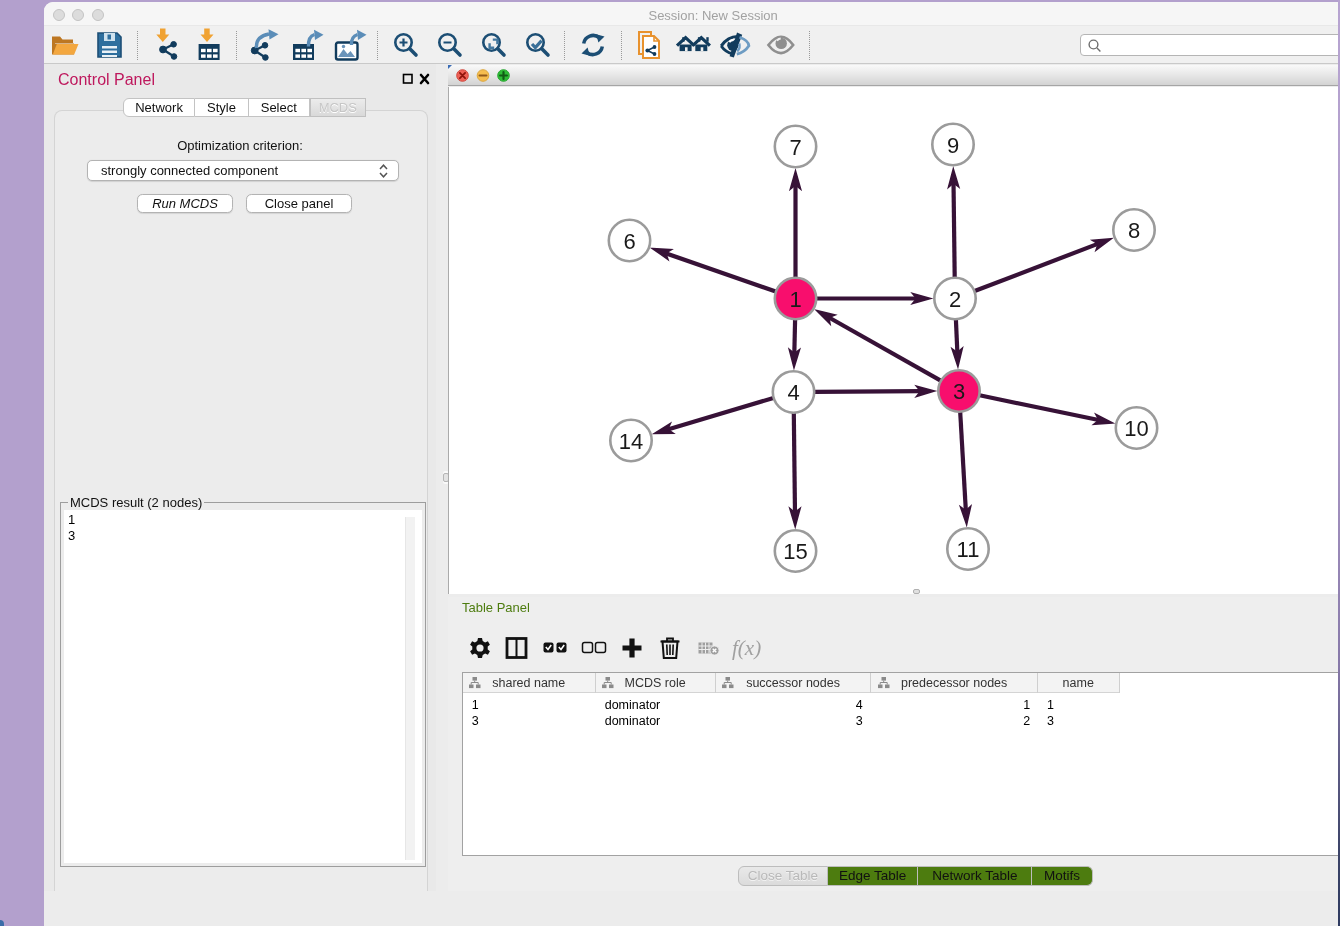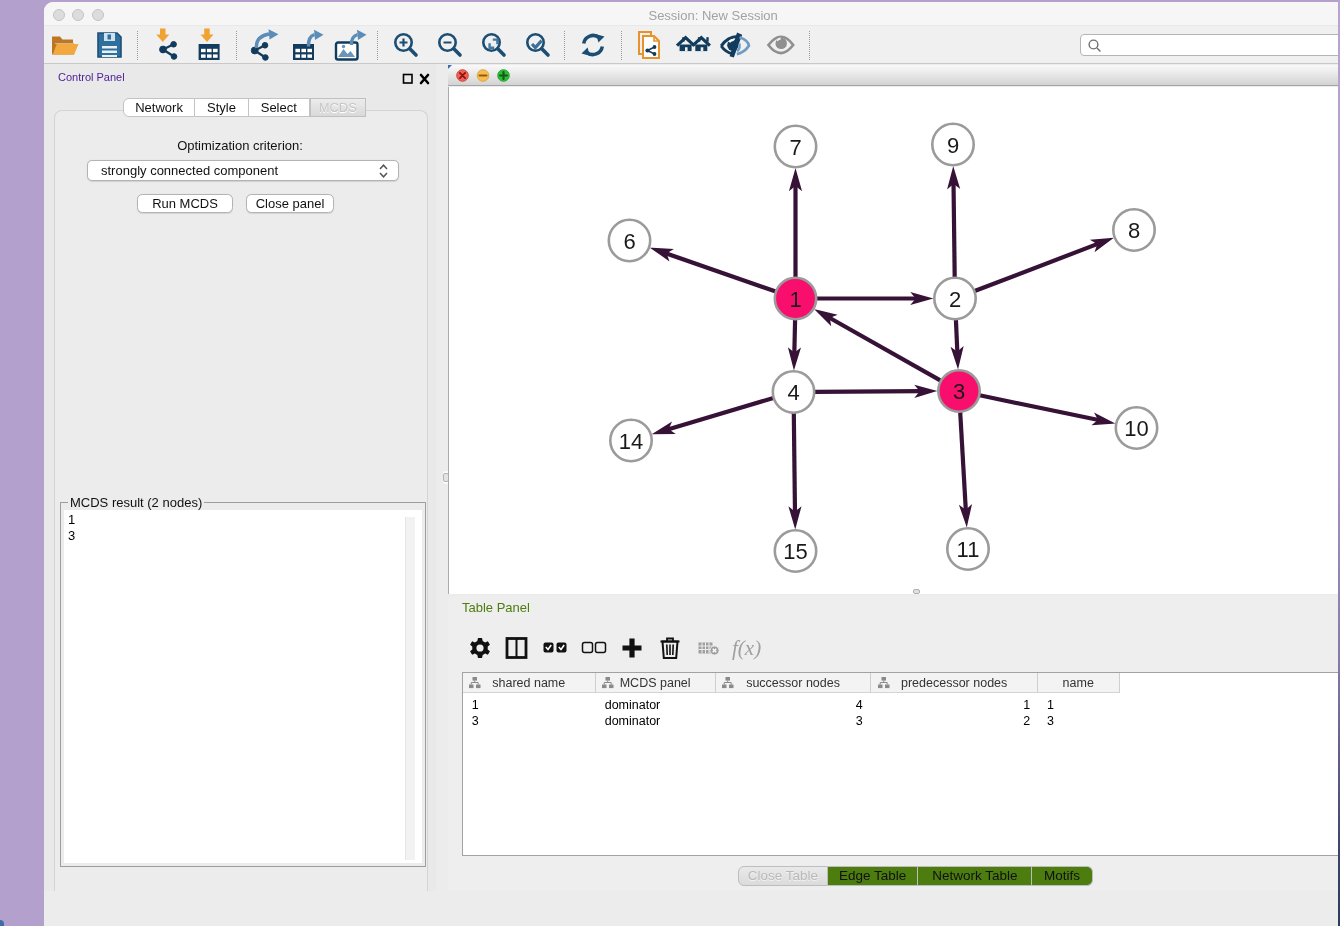--- a/index.html
+++ b/index.html
@@ -19,21 +19,21 @@
 #toolbar { position:absolute; left:0; top:24px; width:100%; height:38px; background:#f0f0f0;
   border-bottom:1px solid #c9c9c9; }
 .tsep { position:absolute; top:5px; height:29px; width:0;
   border-left:1px dotted #9a9a9a; }
 #searchbox { position:absolute; left:1036px; top:8px; width:292px; height:22px; background:#fff;
   border:1px solid #b5b5b5; border-radius:4px; }
 
 #mainarea { position:absolute; left:0; top:62px; width:100%; height:827px; background:#ececec; }
 
 #cpanel { position:absolute; left:0; top:0; width:392px; height:827px; background:#e9e9e9; }
-#cp-title { position:absolute; left:14px; top:7px; font-size:11px; color:#4c1d95; }
+#cp-title { position:absolute; left:14px; top:7px; font-size:16px; color:#be185d; }
 #cp-inner { position:absolute; left:10px; top:46px; width:374px; height:781px;
   background:#ececec; border:1px solid #d4d4d4; border-radius:8px 8px 0 0; border-bottom:none;}
 .cp-tab { position:absolute; top:33.5px; height:19.5px; font-size:13px; color:#111;
   background:#fff; border:1px solid #c3c3c3; text-align:center; line-height:18px; }
 #opt-label { position:absolute; left:0; top:74px; width:392px; text-align:center; font-size:13px; color:#111;}
 #opt-select { position:absolute; left:43px; top:96px; width:312px; height:21px; background:#fff;
   border:1px solid #b3b3b3; border-radius:5px; font-size:13px; color:#111; line-height:19px;
   padding-left:13px; box-shadow:0 0.5px 1px rgba(0,0,0,0.12);}
 .cp-btn { position:absolute; top:130px; height:19px; background:#fff; border:1px solid #b3b3b3;
   border-radius:5.5px; font-size:13px; color:#111; text-align:center; line-height:17px;
@@ -268,22 +268,22 @@
       <div class="cp-tab" style="left:266px; width:55.6px; border-radius:0; color:#c6c6c6;
            background:linear-gradient(180deg,#ececec,#d9d9d9); border-color:#c0c0c0;
            text-shadow:0 1px 0 #fff;">MCDS</div>
       <div id="opt-select">strongly connected component
         <svg width="9" height="14" style="position:absolute;right:10px;top:3px;" viewBox="0 0 9 14">
           <path d="M1 5 L4.5 1.2 L8 5" fill="none" stroke="#555" stroke-width="1.5"></path>
           <path d="M1 9 L4.5 12.8 L8 9" fill="none" stroke="#555" stroke-width="1.5"></path>
         </svg>
       </div>
       <div id="opt-label">Optimization criterion:</div>
-      <div class="cp-btn" style="left:93px; width:96px;">Run MCDS</div>
-      <div class="cp-btn" style="left:202px; width:88px;">Close panel</div>
+      <div class="cp-btn" style="left:93px; width:96px;font-style:italic;">Run MCDS</div>
+      <div class="cp-btn" style="left:202px; width:106px;">Close panel</div>
       <div id="mcds-group">
         <div id="mcds-text">
           <div style="position:absolute;left:4px;top:2px;font-size:13px;color:#000;">1</div>
           <div style="position:absolute;left:4px;top:18px;font-size:13px;color:#000;">3</div>
           <div id="mcds-scroll"></div>
         </div>
         <div id="mcds-label">MCDS result (2 nodes)</div>
       </div>
     </div>
     <div style="position:absolute;left:398.5px;top:409px;width:6px;height:9px;background:#e3e3e3;border:1px solid #b5b5b5;border-radius:2px;box-shadow:0 -2px 0 #fafafa,0 2px 0 #fafafa;"></div>
@@ -416,21 +416,21 @@
           </g>
           <circle cx="6" cy="2.5" r="4.6" fill="#9b9b9b" stroke="#efefef" stroke-width="1"></circle>
           <path d="M4.2,0.7 L7.8,4.3 M7.8,0.7 L4.2,4.3" stroke="#fff" stroke-width="1.4"></path>
         </g>
 
         <text x="284" y="21" font-family="'Liberation Serif', serif" font-style="italic" font-size="21" fill="#a0a0a0">f(x)</text>
       </svg>
       <div id="tp-table">
         <div id="tp-header">
           <div class="th-cell" style="left:0; width:132.5px;">shared name</div>
-          <div class="th-cell" style="left:132.5px; width:120.3px;">MCDS panel</div>
+          <div class="th-cell" style="left:132.5px; width:120.3px;">MCDS role</div>
           <div class="th-cell" style="left:252.8px; width:155.5px;">successor nodes</div>
           <div class="th-cell" style="left:408.3px; width:166.7px;">predecessor nodes</div>
           <div class="th-cell" style="left:575px; width:81.5px;">name</div>
           <svg width="660" height="20" style="position:absolute;left:0;top:0;" viewBox="0 0 660 20">
             <g fill="#8a8a8a">
               <g transform="translate(6,4)">
                   <rect x="3.5" y="0" width="4.5" height="3.6"></rect>
                   <rect x="0" y="7.5" width="4.5" height="3.6"></rect>
                   <rect x="7" y="7.5" width="4.5" height="3.6"></rect>
                   <path d="M5.7,3.6 L5.7,5.5 M2.2,7.5 L2.2,5.5 L9.2,5.5 L9.2,7.5" stroke="#8a8a8a" fill="none" stroke-width="1"></path>

